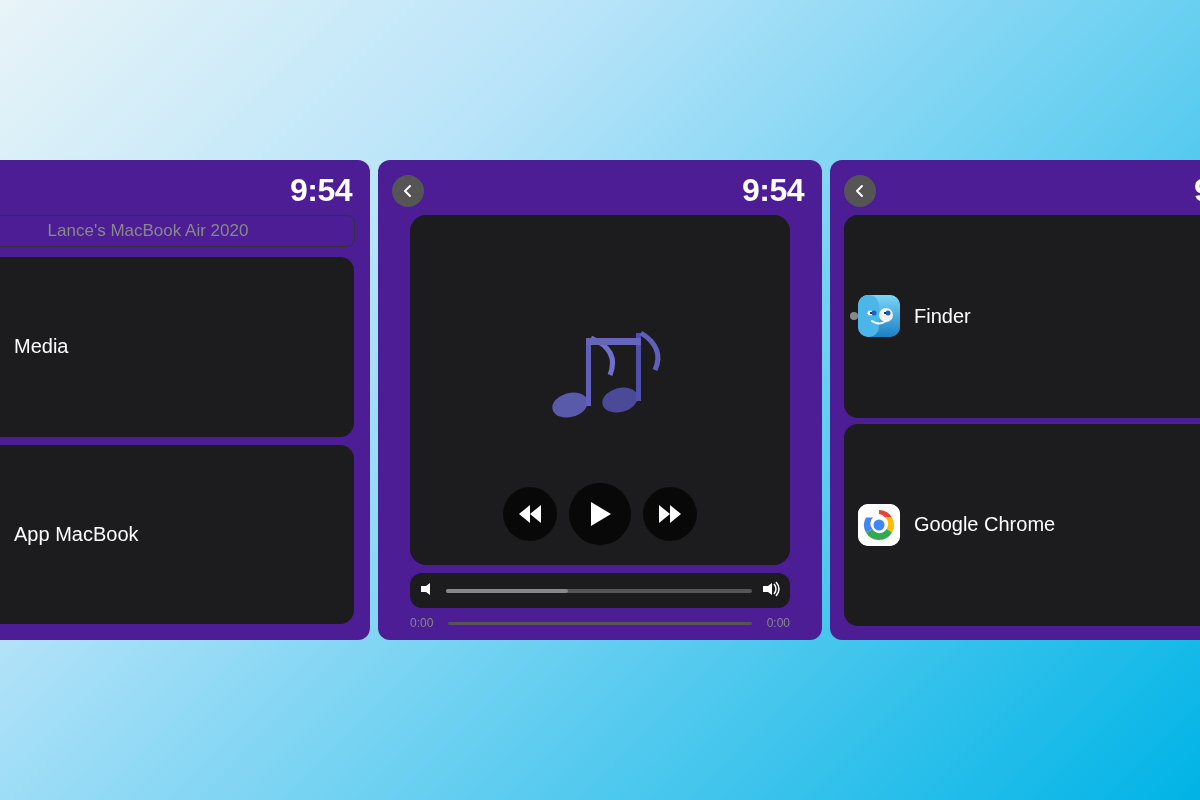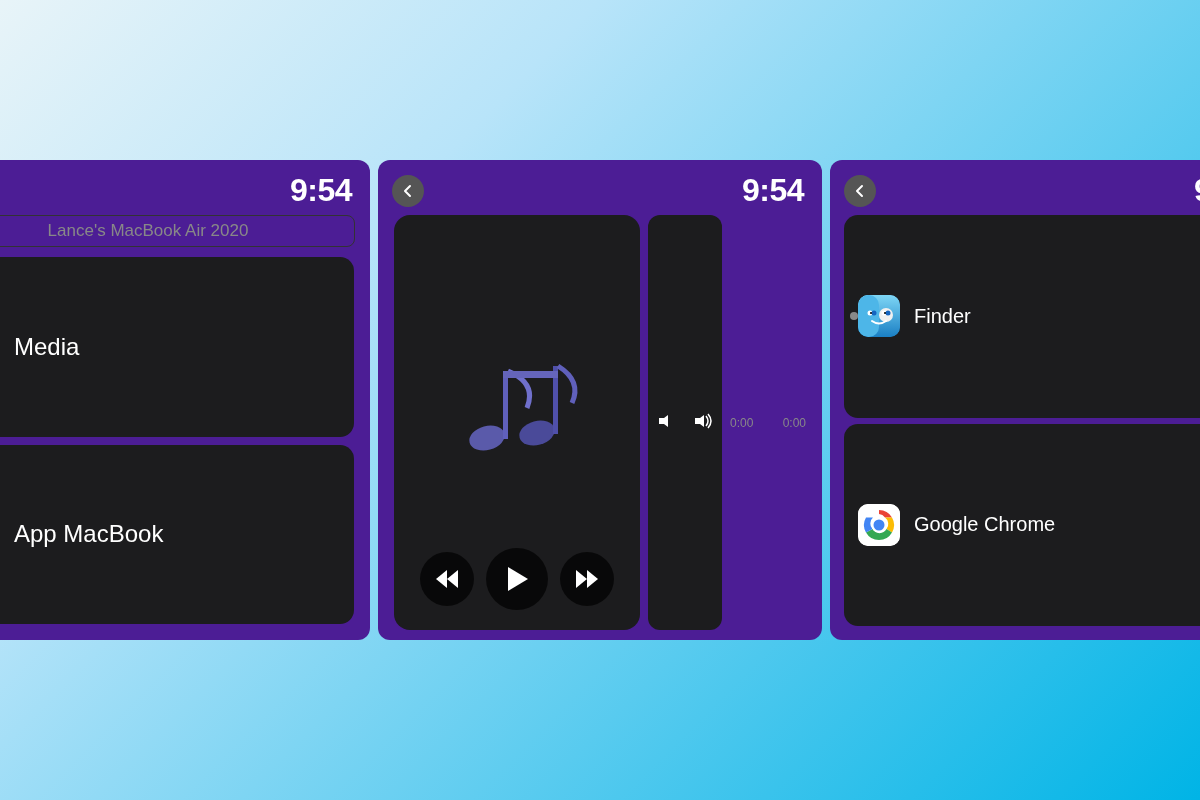--- a/index.html
+++ b/index.html
@@ -101,30 +101,30 @@
 
     .menu-item-icon {
       color: #fff;
       font-size: 28px;
       width: 36px;
       text-align: center;
     }
 
     .menu-item-label {
       color: #fff;
-      font-size: 24px;
+      font-size: 20px;
       font-weight: 400;
     }
 
     
     .player-area {
       flex: 1;
       display: flex;
-      flex-direction: row;
-      padding: 0 16px 10px;
+      flex-direction: column;
+      padding: 0 32px 10px;
       gap: 8px;
     }
 
     .album-art-container {
       background: #1c1c1e;
       border-radius: 16px;
       flex: 1;
       display: flex;
       align-items: center;
       justify-content: center;

